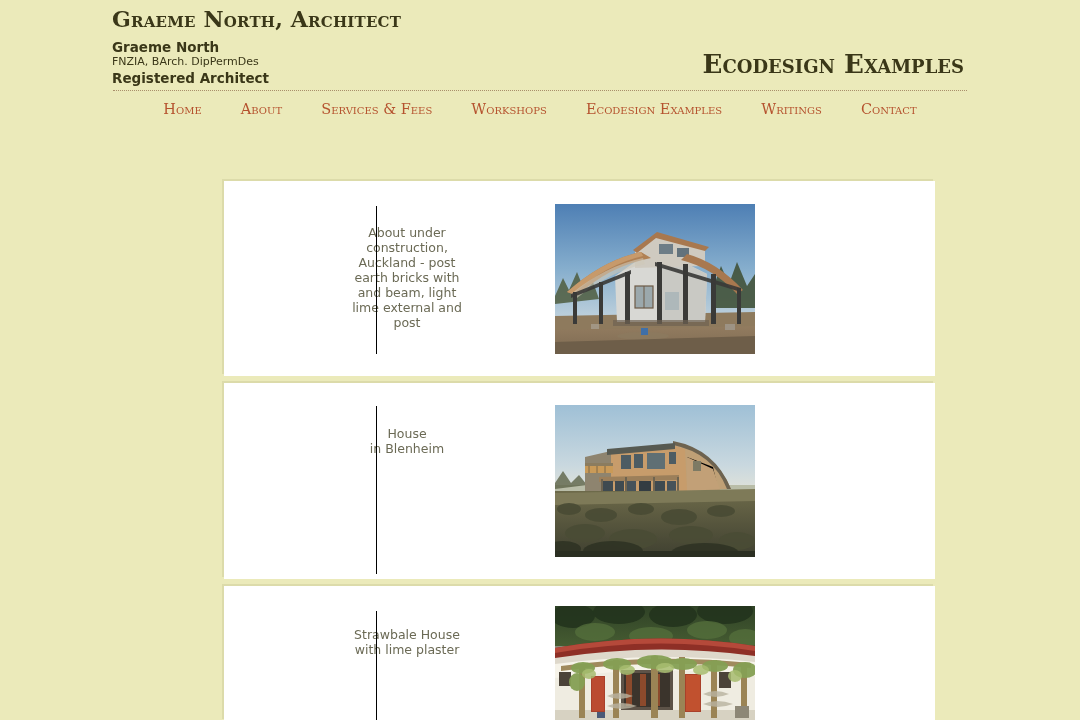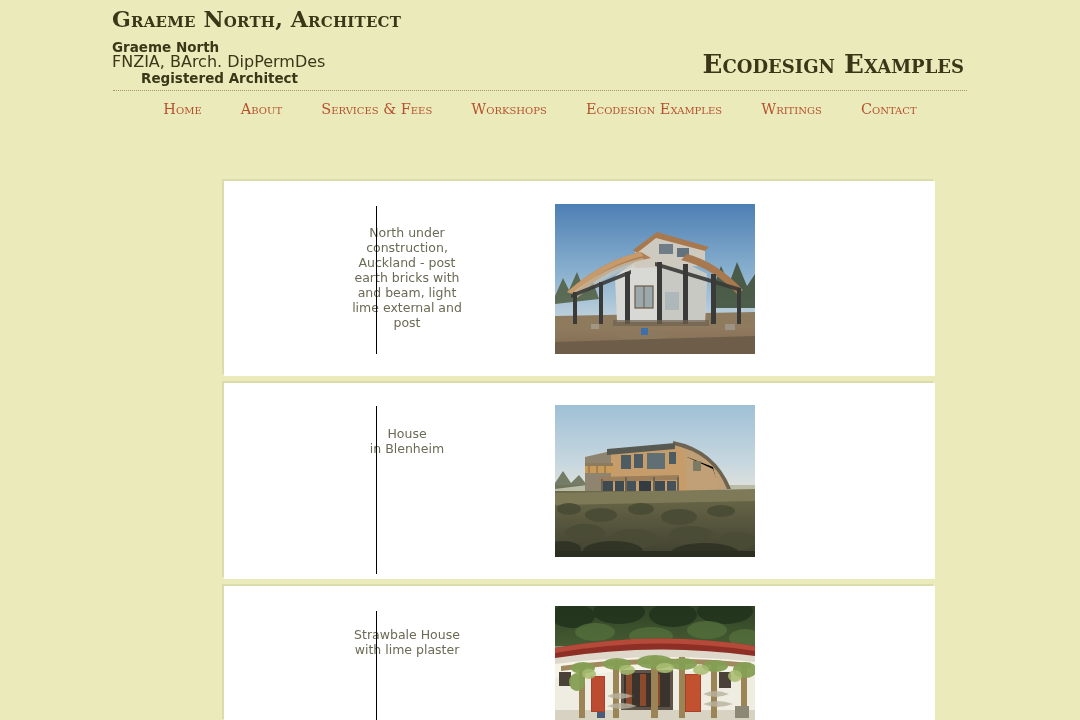--- a/index.html
+++ b/index.html
@@ -42,31 +42,30 @@
     font-family: "DejaVu Sans", sans-serif;
     font-weight: bold;
     color: #3a3718;
     font-size: 13.5px;
     line-height: 16px;
     margin-top: 8px;
   }
   .quals {
     font-family: "DejaVu Sans", sans-serif;
     color: #3a3718;
-    font-size: 16px;
+    font-size: 11px;
     line-height: 14px;
   }
   .reg {
     font-family: "DejaVu Sans", sans-serif;
     font-weight: bold;
     color: #3a3718;
     font-size: 13.5px;
     line-height: 16px;
     margin-top: 1px;
-    margin-left: 29px;
   }
   #page-heading {
     position: absolute;
     right: 116px;
     top: 49px;
     font-family: "DejaVu Serif", serif;
     font-weight: bold;
     color: #3a3718;
     font-size: 26px;
     line-height: 30px;
@@ -198,21 +197,21 @@
   <a class="nav-item" href="#">Ecodesign Examples</a>
   <a class="nav-item" href="#">Writings</a>
   <a class="nav-item" href="#">Contact</a>
 </div>
 
 <div id="content">
 
   <div class="panel" id="panel-1">
     <div class="panel-inner">
       <div class="caption">
-        <span class="cap-line">North under</span>
+        <span class="cap-line">About under</span>
         <span class="cap-line">construction,</span>
         <span class="cap-line">Auckland - post</span>
         <span class="cap-line">earth bricks with</span>
         <span class="cap-line">and beam, light</span>
         <span class="cap-line">lime external and</span>
         <span class="cap-line">post</span>
       </div>
       <div class="vrule"></div>
       <div class="photo" title="House under construction with curved roof, dark timber posts and pale plastered walls on a bare earth site under blue sky">
         <svg width="200" height="150" viewBox="0 0 200 150" xmlns="http://www.w3.org/2000/svg">

